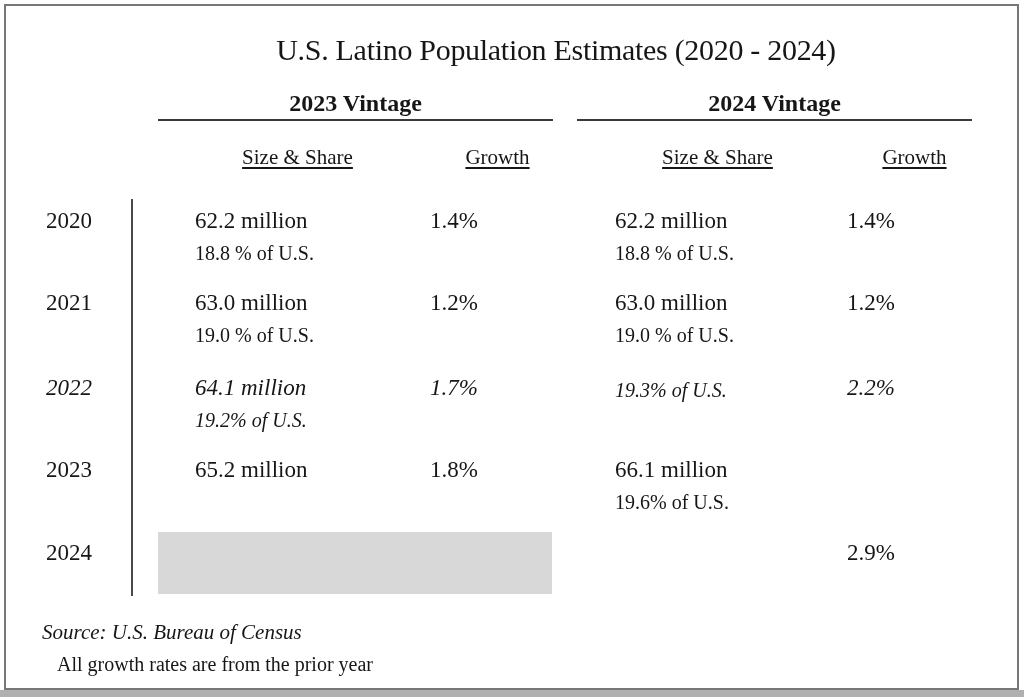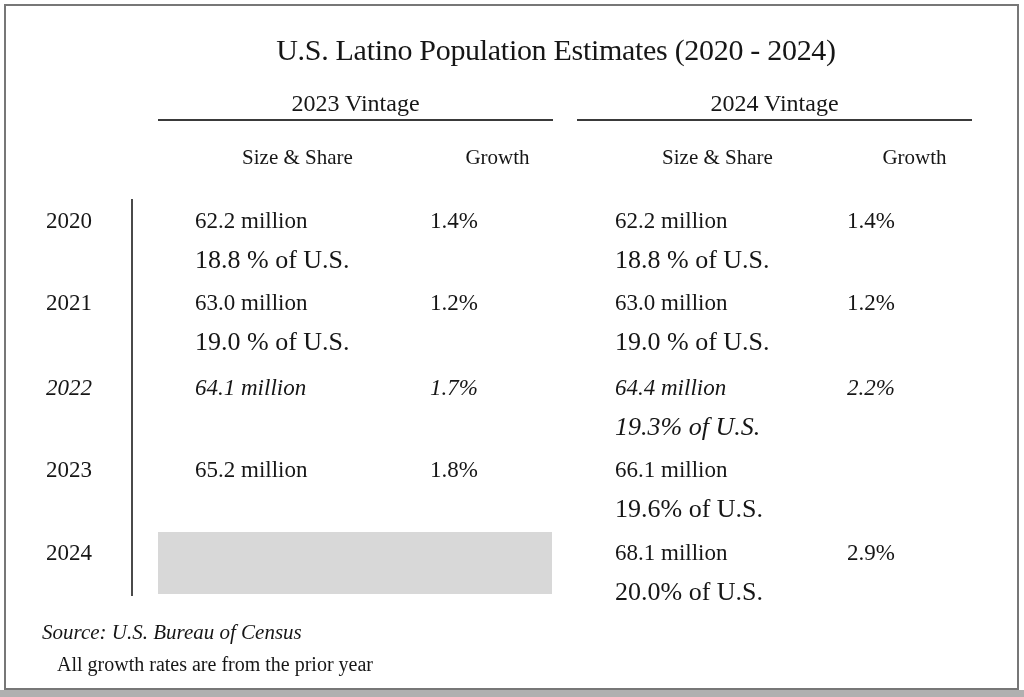--- a/index.html
+++ b/index.html
@@ -20,46 +20,46 @@
     background:#b0b0b0;
   }
   .title {
     position:absolute; left:0; top:31px; width:100%;
     text-align:center; font-size:30px; line-height:38px;
     letter-spacing:-0.3px;
     margin-left:44px;
   }
   .vintage {
     position:absolute; top:88px; width:395px;
-    text-align:center; font-size:24px; line-height:30px;
+    text-align:center; font-size:24px; line-height:30px;font-weight:bold;
   }
   .vintage-rule {
     position:absolute; top:119px; width:395px; height:2px;
     background:#3a3a3a;
   }
   .v-left  { left:158px; }
   .v-right { left:577px; }
   .colhead {
     position:absolute; top:144px;
     text-align:center; font-size:21px; line-height:26px;
-    text-underline-offset:3px;
+    text-decoration:underline; text-underline-offset:3px;
   }
   .cell { position:absolute; width:205px; text-align:left; }
   .col-ss-l { left:195px; width:205px; }
   .col-g-l  { left:430px; width:135px; }
   .col-ss-r { left:615px; width:205px; }
   .col-g-r  { left:847px; width:135px; }
   .r0 { top:206px; } .r1 { top:288px; } .r2 { top:373px;font-style:italic; }
   .r3 { top:455px; } .r4 { top:538px; }
   .year {
     position:absolute; left:30px; width:78px;
     text-align:center; font-size:23px; line-height:30px;
   }
   .pop    { font-size:23px; line-height:30px; }
-  .share  { font-size:26px; line-height:26px; margin-top:11px; }
+  .share  { font-size:20px; line-height:26px; margin-top:4px; }
   .growth { font-size:23px; line-height:30px; }
   .year-divider {
     position:absolute; left:131px; top:199px; width:2px; height:397px;
     background:#4a4a4a;
   }
   .nodata-box {
     position:absolute; left:158px; top:532px; width:394px; height:62px;
     background:#d8d8d8;
   }
   .src-note {
@@ -115,39 +115,35 @@
   </div>
   <div class="cell col-g-l r1 growth">1.2%</div>
   <div class="cell col-ss-r r1">
     <div class="pop">63.0 million</div>
     <div class="share">19.0 % of U.S.</div>
   </div>
   <div class="cell col-g-r r1 growth">1.2%</div>
 
   <div class="cell col-ss-l r2">
     <div class="pop">64.1 million</div>
+    <div class="share">19.2% of U.S.</div>
   </div>
   <div class="cell col-g-l r2 growth">1.7%</div>
   <div class="cell col-ss-r r2">
-    <div class="pop">64.4 million</div>
     <div class="share">19.3% of U.S.</div>
   </div>
   <div class="cell col-g-r r2 growth">2.2%</div>
 
   <div class="cell col-ss-l r3">
     <div class="pop">65.2 million</div>
   </div>
   <div class="cell col-g-l r3 growth">1.8%</div>
   <div class="cell col-ss-r r3">
     <div class="pop">66.1 million</div>
     <div class="share">19.6% of U.S.</div>
   </div>
 
   <div class="nodata-box"></div>
-  <div class="cell col-ss-r r4">
-    <div class="pop">68.1 million</div>
-    <div class="share">20.0% of U.S.</div>
-  </div>
   <div class="cell col-g-r r4 growth">2.9%</div>
 
   <div class="src-note">Source: U.S. Bureau of Census</div>
   <div class="growth-note">All growth rates are from the prior year</div>
 </div>
 
 </body></html>

